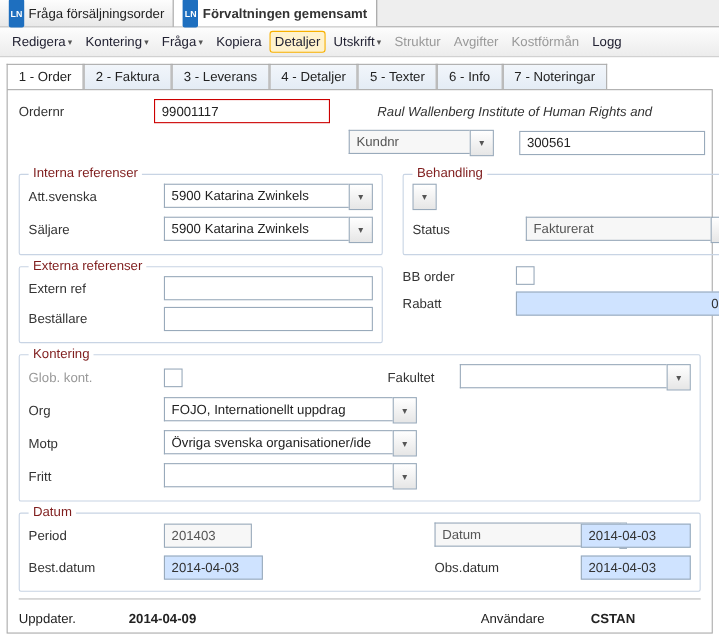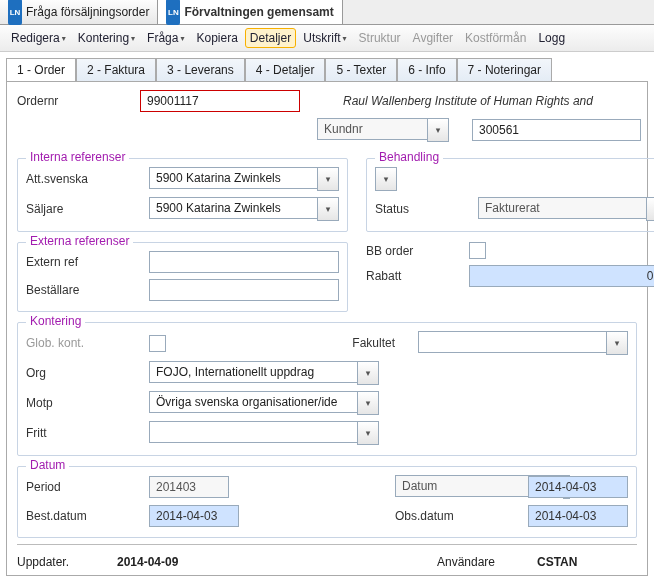--- a/index.html
+++ b/index.html
@@ -22,21 +22,21 @@
 .lbl.gray{color:#999}
 .inp{height:22px;border:1px solid #9ab;background:#fff;padding:0 6px;color:#222;box-sizing:border-box;font-family:inherit;font-size:12px}
 .inp.red{border:1px solid #c00}
 .inp.ro-blue{background:#cfe3ff;border-color:#9ab;color:#333}
 .inp.ro-dim{background:#f7f7f7;color:#555}
 .cbo{display:flex}
 .cbo .inp{border-right:none;border-radius:0}
 .cbo .btn{width:20px;height:22px;border:1px solid #9ab;background:linear-gradient(#fff,#e6e6e6);display:flex;align-items:center;justify-content:center;cursor:default}
 .cbo .btn span{font-size:9px;color:#555}
 .fieldset{border:1px solid #c8d4e4;border-radius:2px;padding:8px 8px 4px 8px;position:relative;margin-top:10px}
-.legend{position:absolute;top:-9px;left:8px;background:#fff;padding:0 4px;color:#a21caf;font-size:12px}
+.legend{position:absolute;top:-9px;left:8px;background:#fff;padding:0 4px;color:#7f1d1d;font-size:12px}
 .italic{font-style:italic;color:#333}
 .two-col{display:flex;gap:18px}
 .col{flex:1}
 .cb{width:15px;height:15px;border:1px solid #9ab;background:#fff}
 .footer{border-top:1px solid #bbb;margin-top:6px;padding-top:10px;display:flex}
 .footer .lbl2{width:100px}
 .footer .val{font-weight:bold}
 .right-align{text-align:right}
 </style>
 </head>

